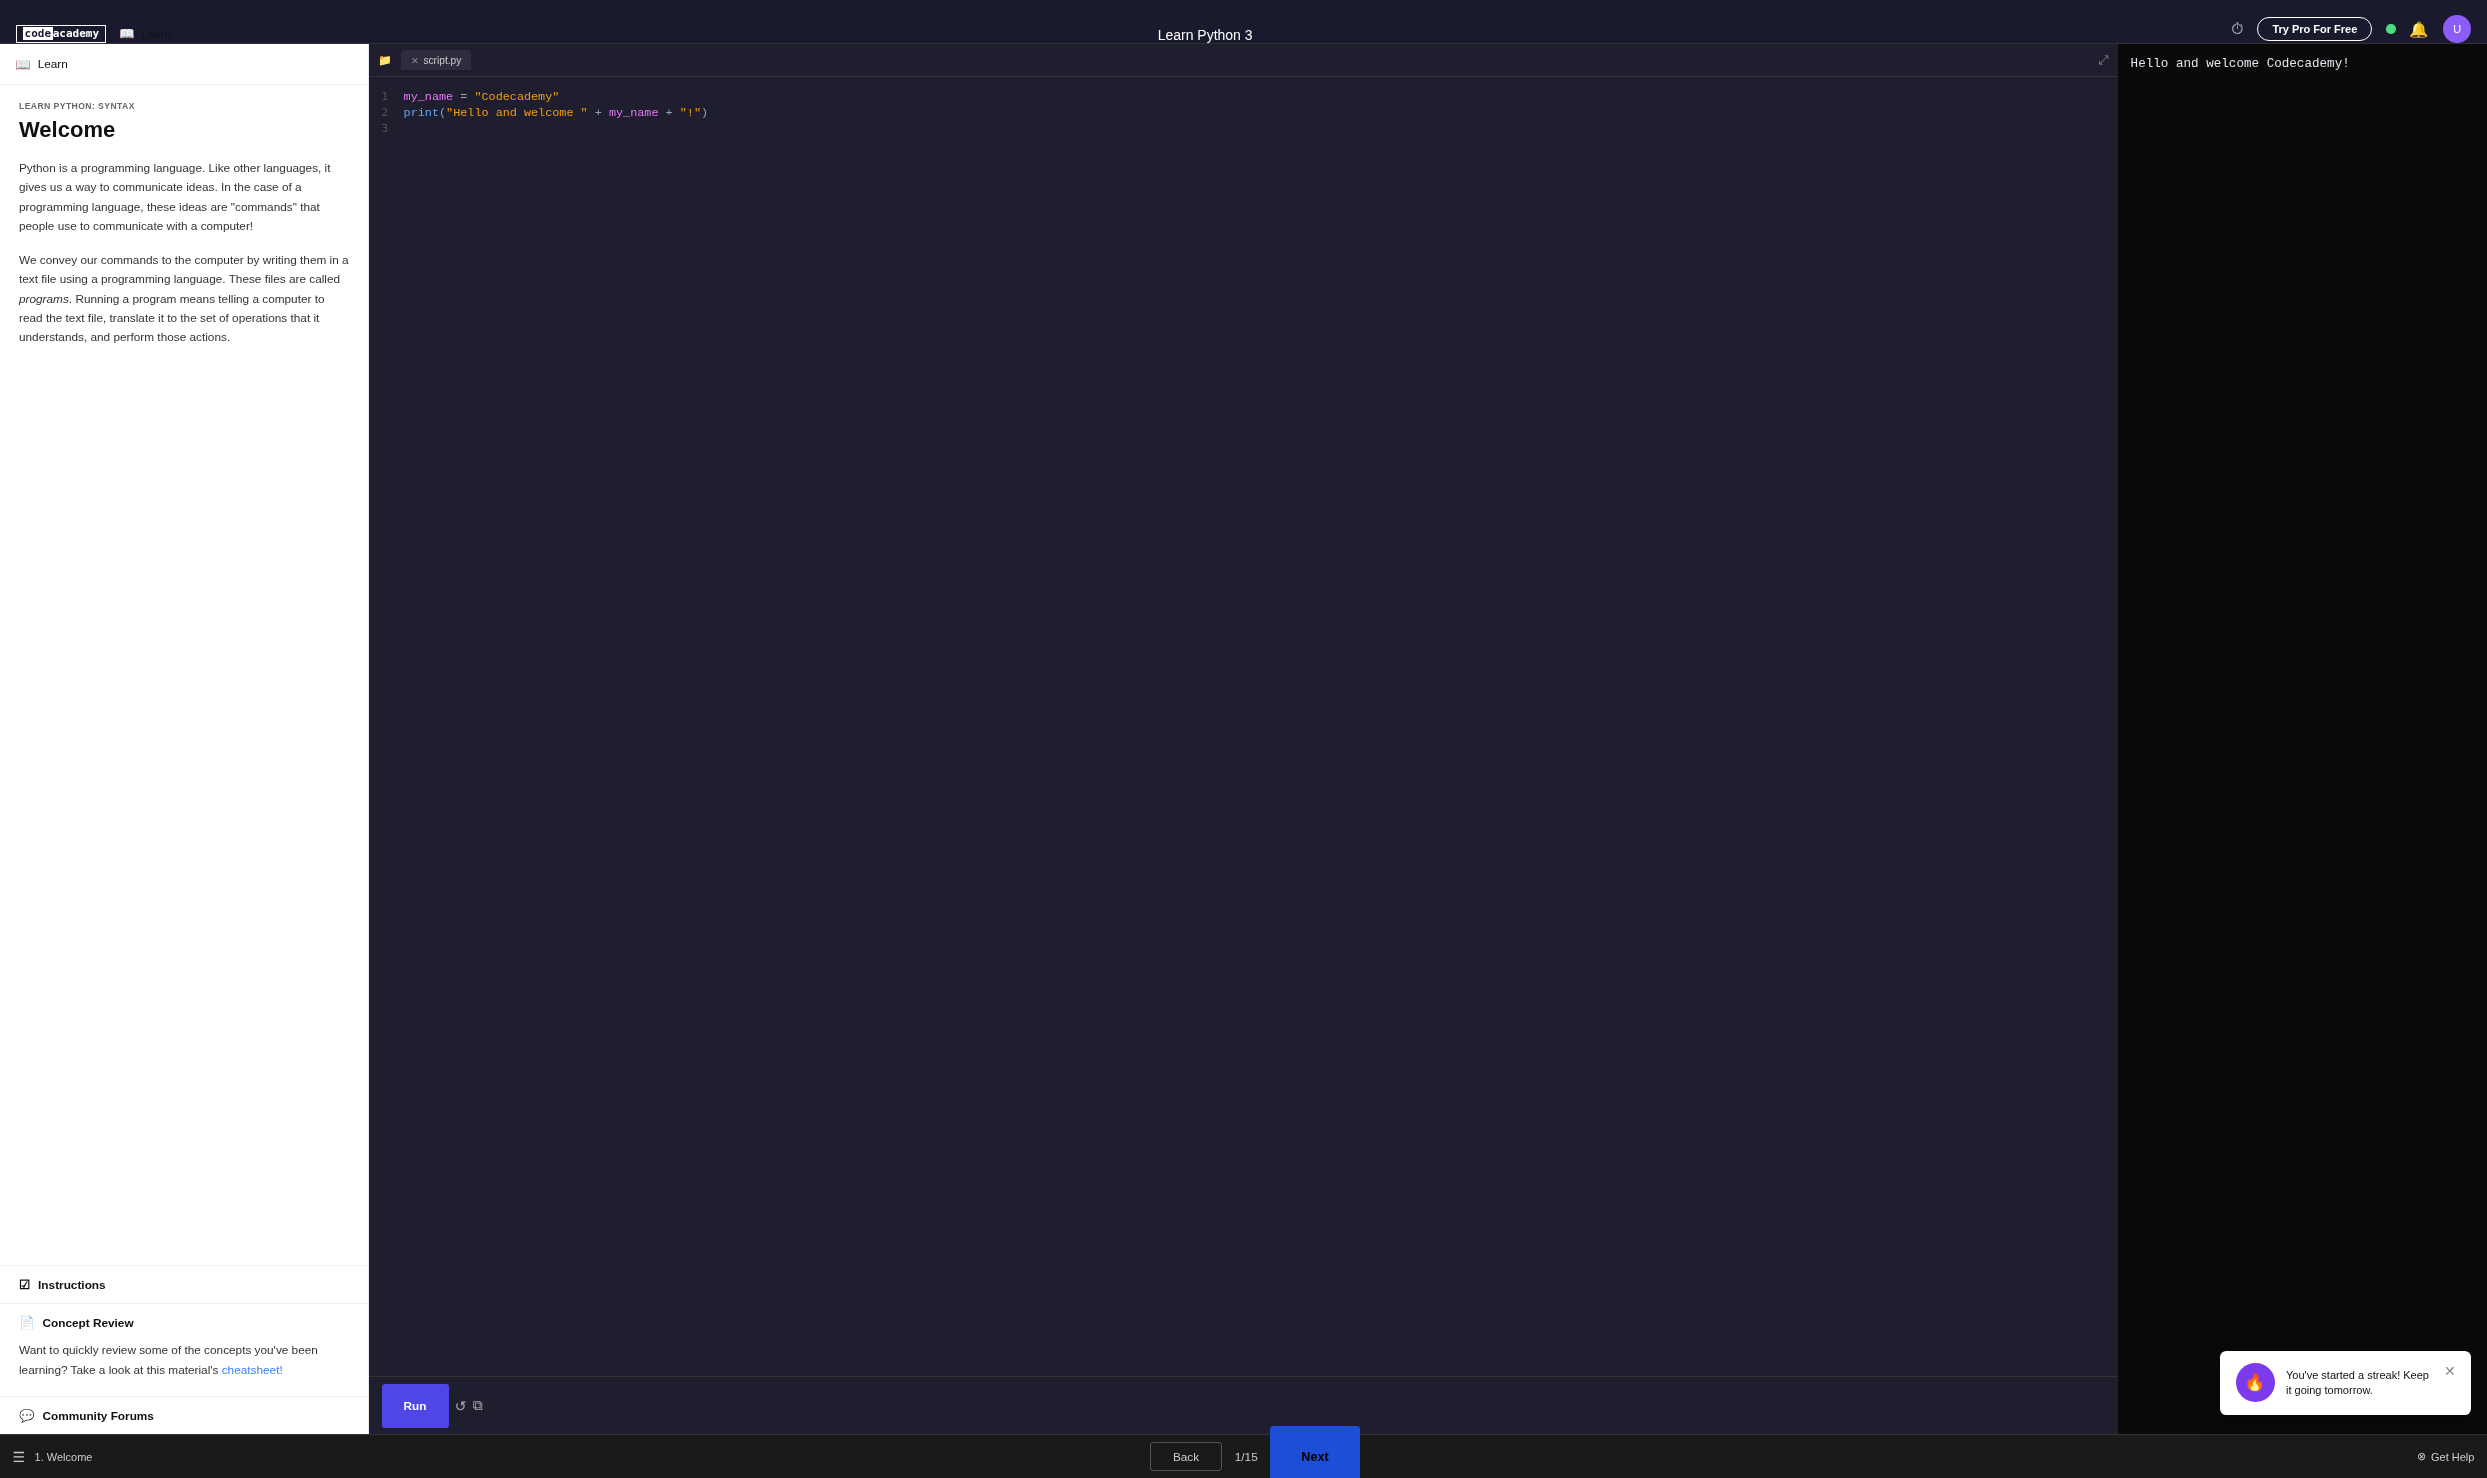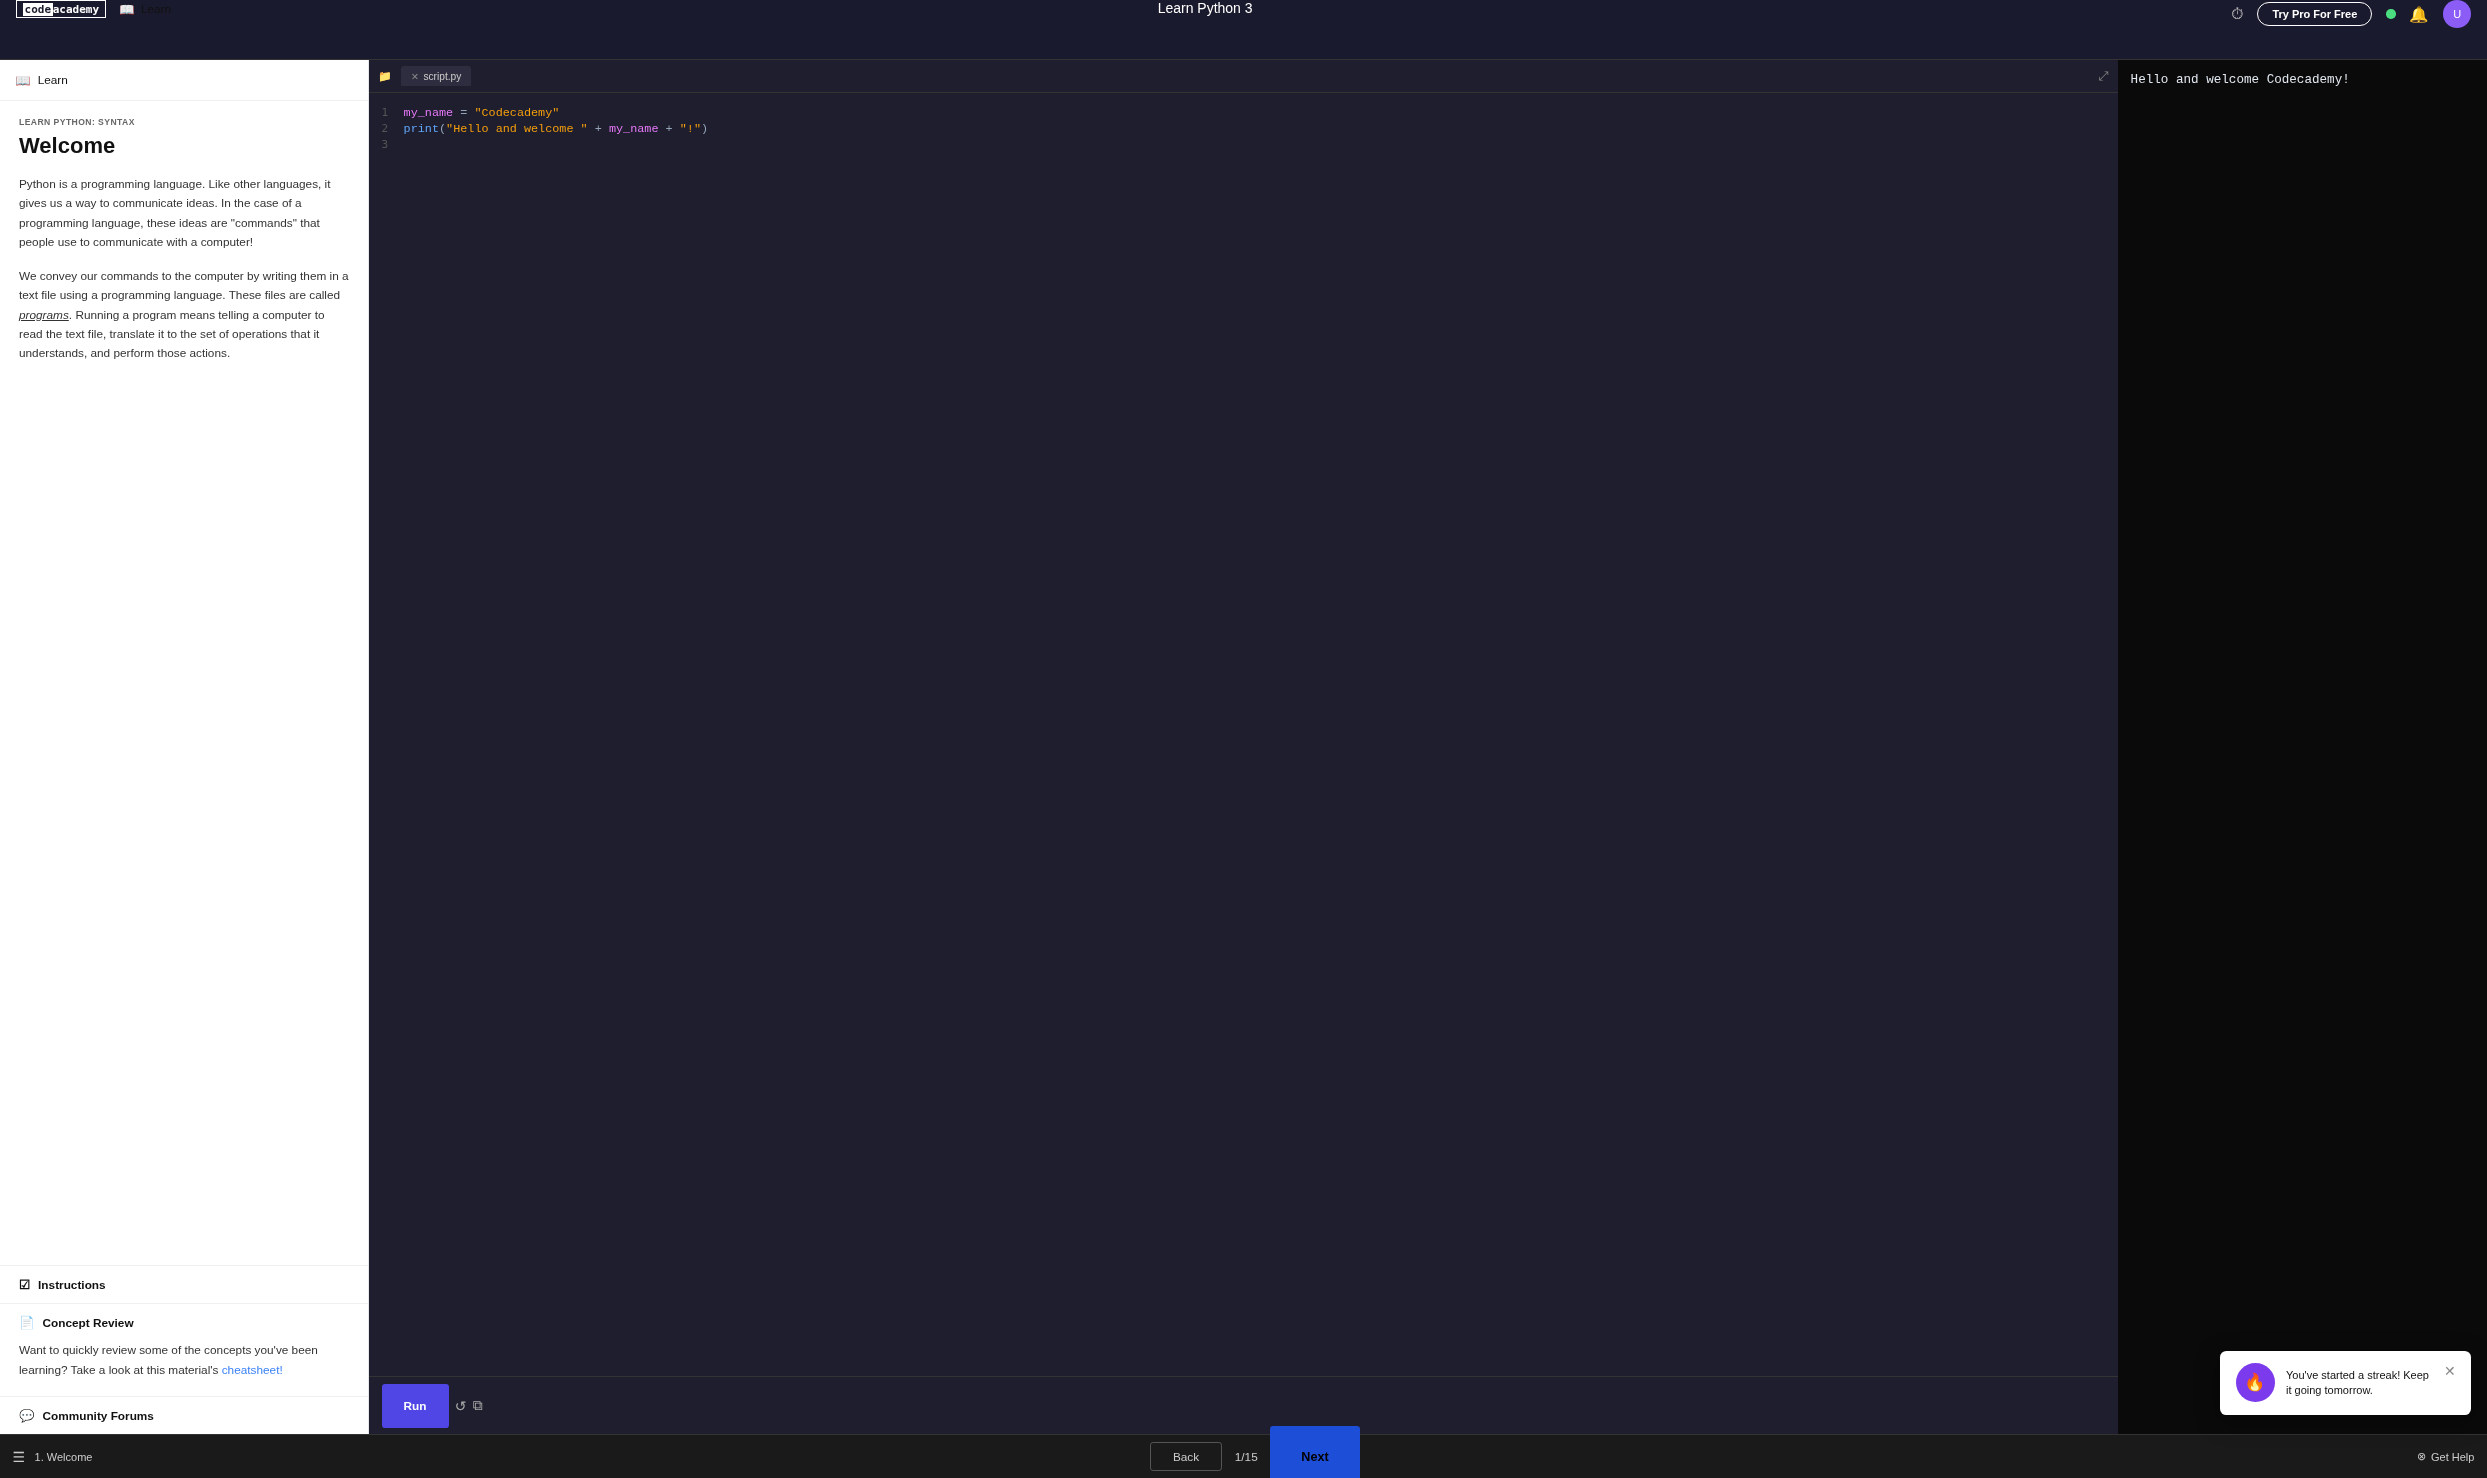--- a/index.html
+++ b/index.html
@@ -1,21 +1,21 @@
 <!DOCTYPE html>
 <html style="font-size:12.6px"><head>
   <meta charset="utf-8">
   <style>
     * { margin: 0; padding: 0; box-sizing: border-box; }
     body { font-family: -apple-system, BlinkMacSystemFont, 'Segoe UI', sans-serif; background: #1a1a2e; height: 100vh; display: flex; flex-direction: column; overflow: hidden; }
 
     
     .top-nav {
-      display: flex; align-items: flex-start; justify-content: space-between;
-      background: #1a1a2e; color: #fff; padding: 0 15.7px; height: 60px;
+      display: flex; align-items: flex-end; justify-content: space-between;
+      background: #1a1a2e; color: #fff; padding: 0 15.7px; height: 44px;
       border-bottom: 0.8px solid #333; flex-shrink: 0;
     }
     .nav-left { display: flex; align-items: center; gap: 12.6px; }
     .logo-box {
       border: 1.6px solid #fff; padding: 1.6px 6.3px; font-size: 11px; font-weight: bold;
       font-family: monospace; color: #fff;
     }
     .logo-box span { background: #fff; color: #1a1a2e; padding: 0 1.6px; }
     .nav-center { font-size: 14px; font-weight: 500; color: #fff; padding-left: 8px; }
     .nav-right { display: flex; align-items: center; gap: 14px; }
@@ -38,21 +38,21 @@
     .learn-header {
       display: flex; align-items: center; gap: 6.3px; padding: 12.6px 15.7px;
       font-size: 11.8px; font-weight: 500; color: #111; border-bottom: 0.8px solid #f0f0f0;
     }
     .learn-header-icon { font-size: 12.6px; }
 
     .lesson-content { padding: 15.7px 19px; flex: 1; }
     .lesson-tag { font-size: 8.6px; font-weight: 600; color: #666; text-transform: uppercase; letter-spacing: 0.05em; margin-bottom: 6.3px; }
     .lesson-title { font-size: 22px; font-weight: 700; color: #111; margin-bottom: 15.7px; }
     .lesson-text { font-size: 11.8px; line-height: 1.65; color: #333; margin-bottom: 14px; }
-    .lesson-text em { font-style: italic; text-decoration: underline; }
+    .lesson-text em { font-style: italic; }
 
     .section-header {
       display: flex; align-items: center; gap: 7.8px;
       font-size: 11.8px; font-weight: 700; color: #111; padding: 11px 19px;
       border-top: 0.8px solid #f0f0f0; cursor: pointer;
     }
     .section-header-icon { font-size: 12.6px; }
 
     .section-body { padding: 0 19px 15.7px 19px; font-size: 11.8px; line-height: 1.65; color: #333; }
     .inline-code {

